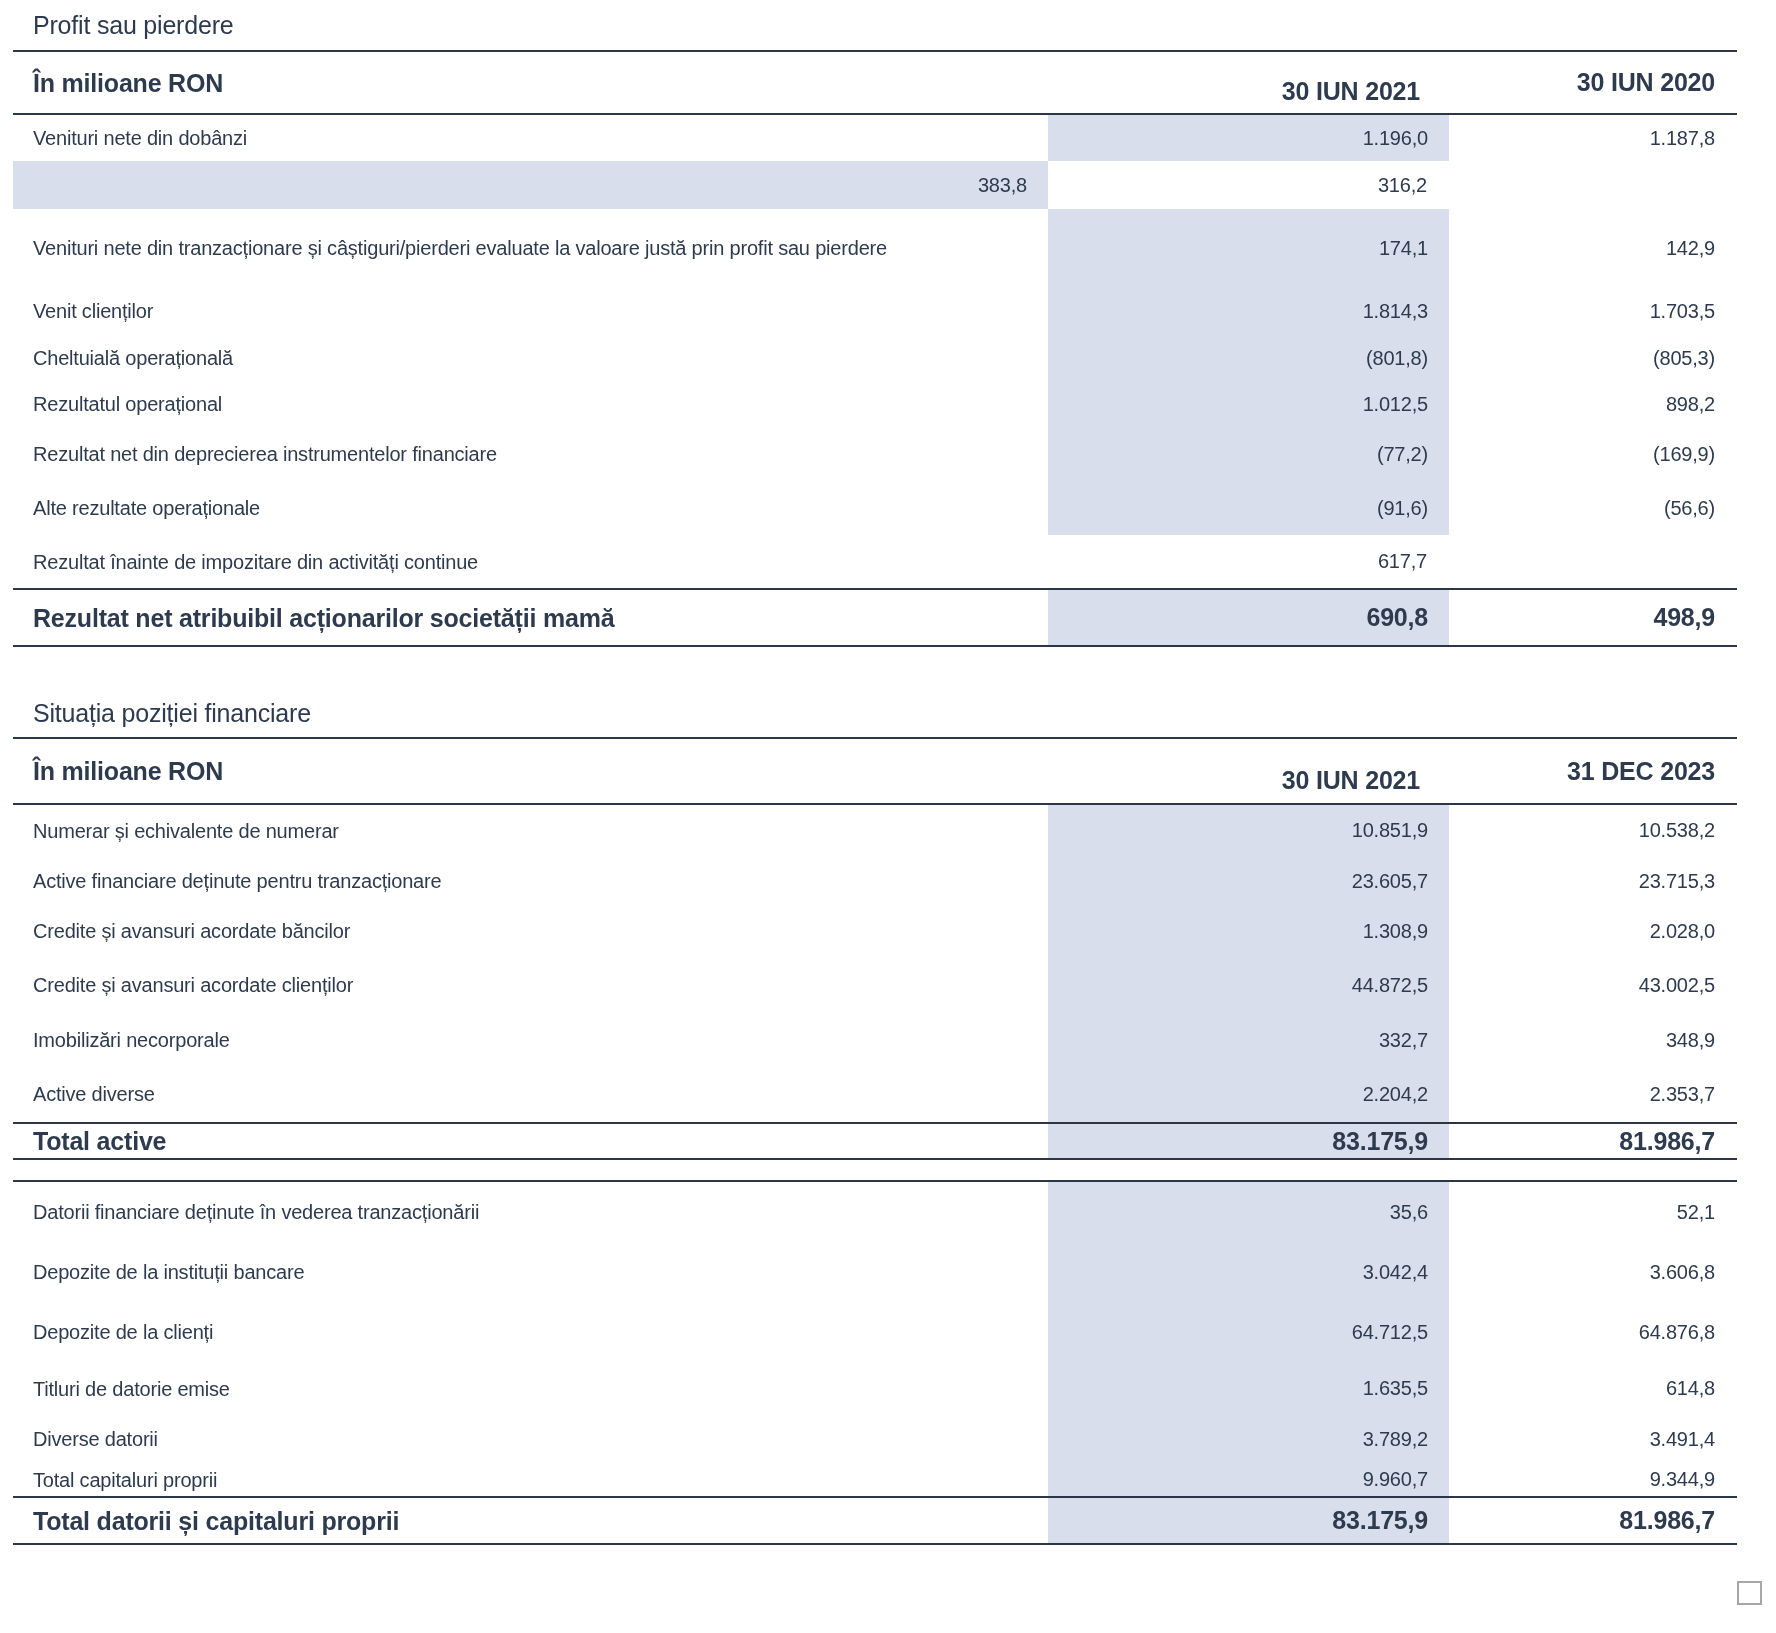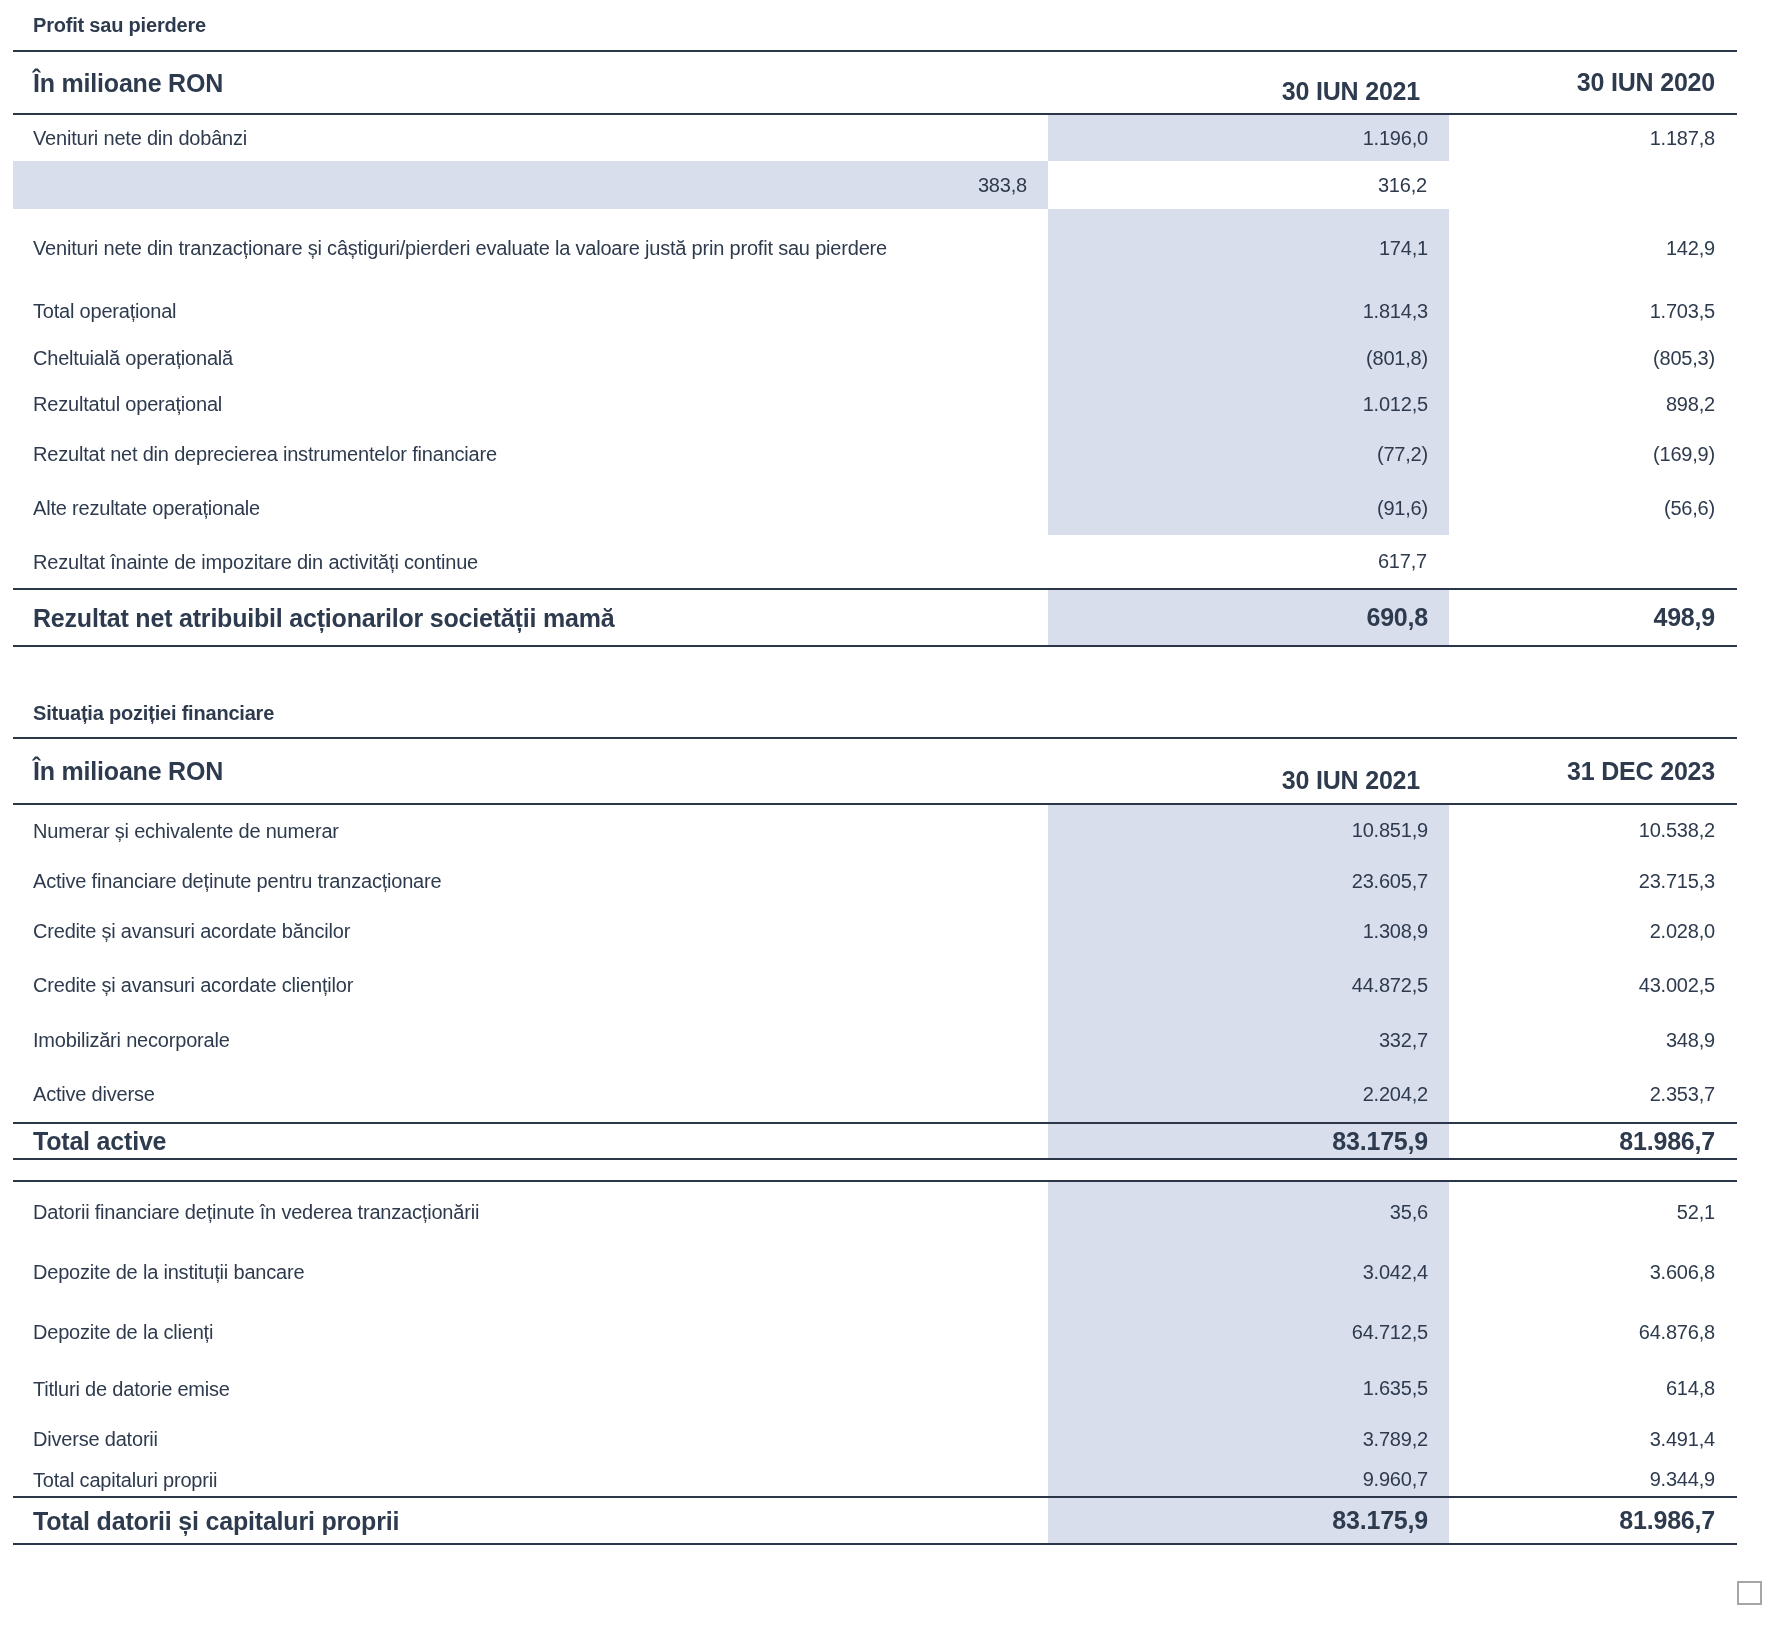--- a/index.html
+++ b/index.html
@@ -23,22 +23,22 @@
     left:13px;
     top:0;
     width:1724px;
   }
   .rule{height:2px;background:var(--rule);}
   .title{
     height:50px;
     display:flex;
     align-items:center;
     padding-left:20px;
-    font-size:20px;
-    font-weight:bold;
+    font-size:25px;
+    font-weight:normal;
   }
   .thead{
     display:grid;
     grid-template-columns:1fr 401px 288px;
     align-items:center;
     font-size:25px;
     font-weight:bold;
     gap:8px;
   }
   .t1 .thead{height:61px;}
@@ -105,21 +105,21 @@
     <div class="row" style="height:48px">
       <div class="v1">383,8</div>
       <div class="v2">316,2</div>
     </div>
     <div class="row" style="height:78px">
       <div class="lbl">Venituri nete din tranzacționare și câștiguri/pierderi evaluate la valoare justă prin profit sau pierdere</div>
       <div class="v1">174,1</div>
       <div class="v2">142,9</div>
     </div>
     <div class="row" style="height:48px">
-      <div class="lbl">Total operațional</div>
+      <div class="lbl">Venit clienților</div>
       <div class="v1">1.814,3</div>
       <div class="v2">1.703,5</div>
     </div>
     <div class="row" style="height:46px">
       <div class="lbl">Cheltuială operațională</div>
       <div class="v1">(801,8)</div>
       <div class="v2">(805,3)</div>
     </div>
     <div class="row" style="height:46px">
       <div class="lbl">Rezultatul operațional</div>

